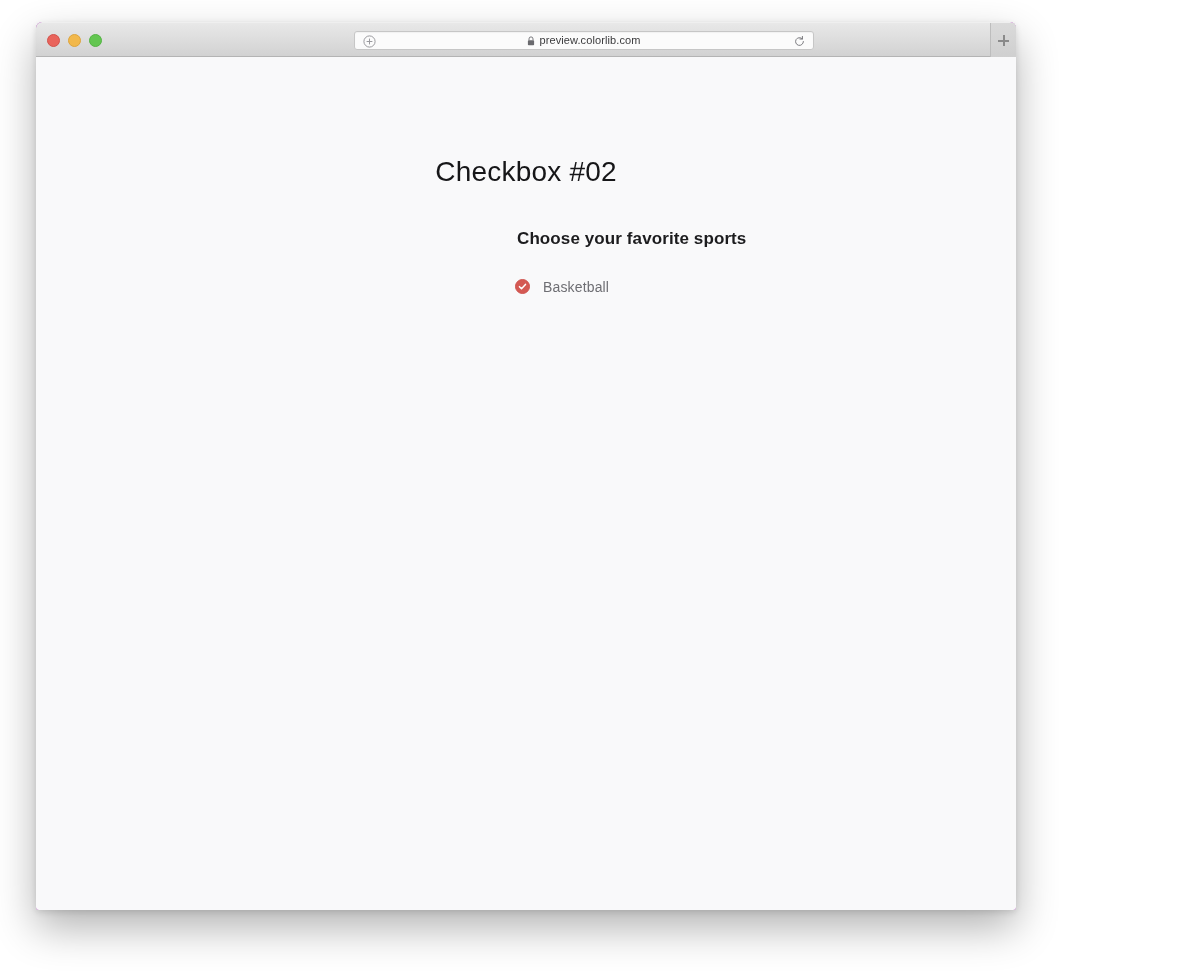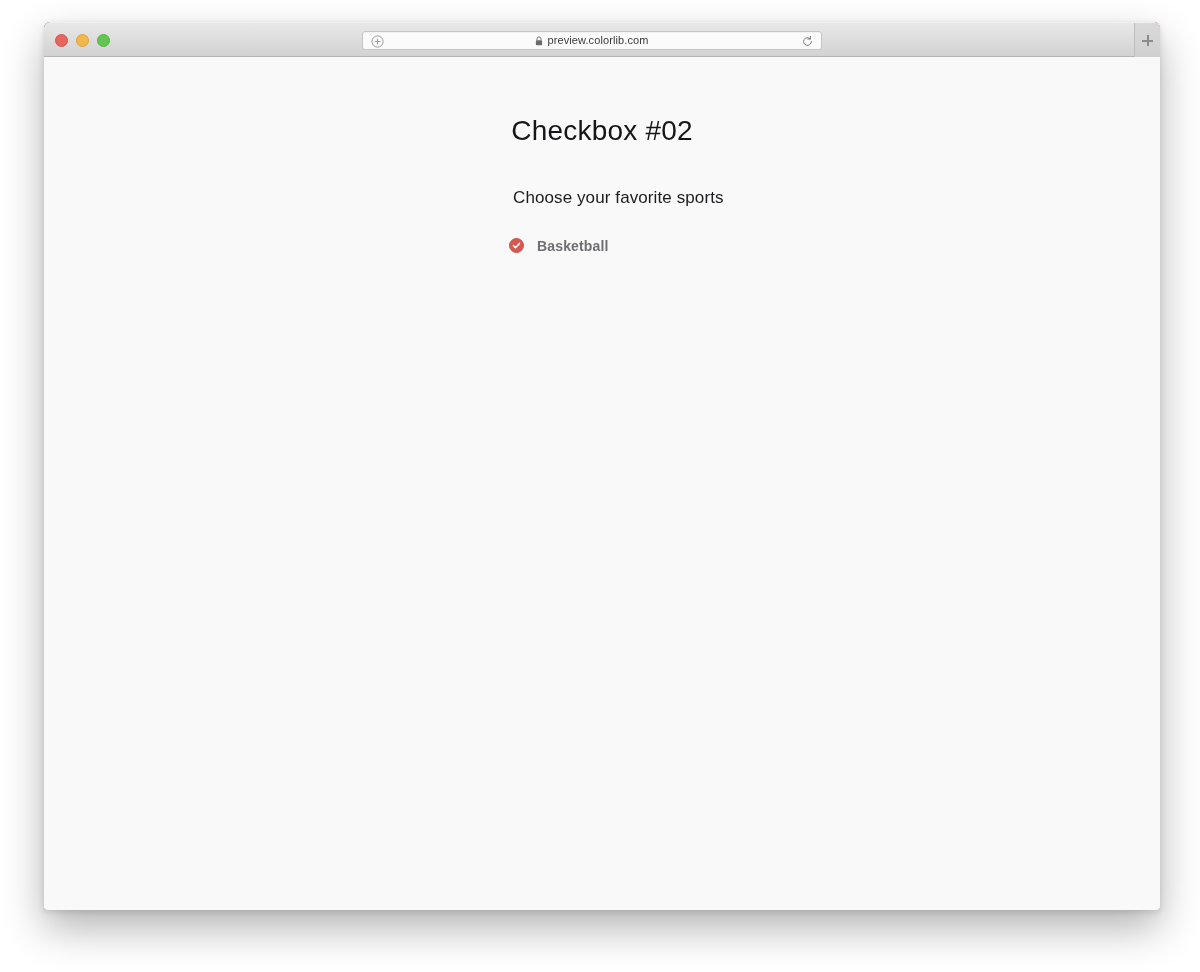--- a/index.html
+++ b/index.html
@@ -16,23 +16,23 @@
   #root {
     position: relative;
     width: 1200px;
     height: 972px;
     background: #ffffff;
   }
 
   
   .browser-window {
     position: absolute;
-    left: 44px;
+    left: 36px;
     top: 22px;
-    width: 1116px;
+    width: 980px;
     height: 888px;
     border-radius: 6px 6px 3px 3px;
     background: #a21caf;
     box-shadow: 0 18px 42px rgba(0,0,0,0.30), 0 2px 6px rgba(0,0,0,0.12);
     overflow: hidden;
   }
 
   
   .toolbar {
     position: relative;
@@ -157,46 +157,45 @@
   
   .viewport {
     position: relative;
     height: 853px;
     background: #f9f9fa;
     overflow: hidden;
   }
 
   .page-title {
     margin: 0;
-    padding-top: 58px;
+    padding-top: 99px;
     text-align: center;
     font-size: 28px;
     font-weight: 400;
     color: #161618;
     letter-spacing: 0.2px;
   }
 
   .form-block {
     margin-top: 41px;
     padding-left: 465px;
   }
 
   .form-heading {
-    margin: 0 0 22px 4px;
+    margin: 0 0 22px 16px;
     font-size: 17px;
-    font-weight: 400;
+    font-weight: 700;
     color: #1c1c1e;
     letter-spacing: 0.1px;
   }
 
   .options {
     list-style: none;
-    margin: 0;
+    margin: 14px;
     padding: 0;
-    font-weight: bold;
   }
 
   .option-row {
     display: flex;
     align-items: center;
     height: 31px;
     gap: 13px;
   }
 
   .box {

